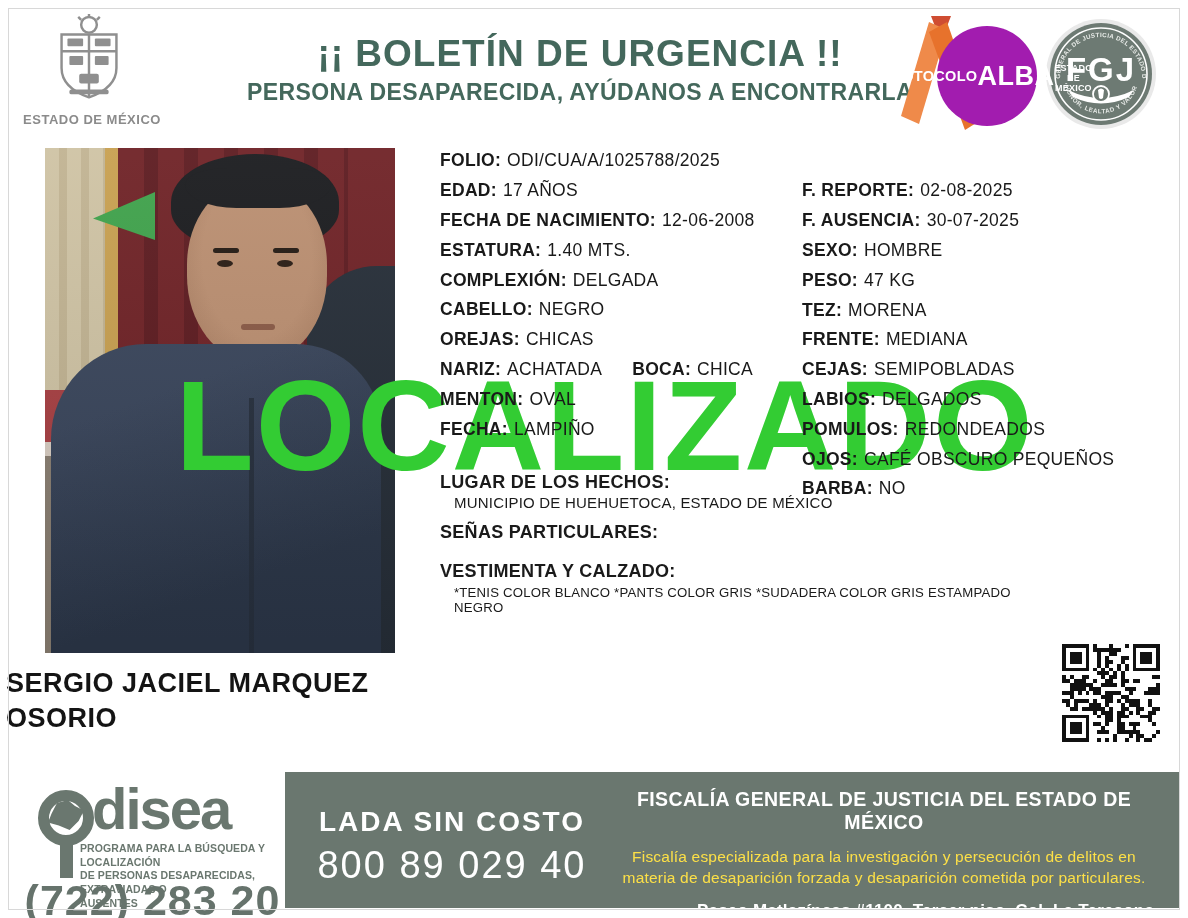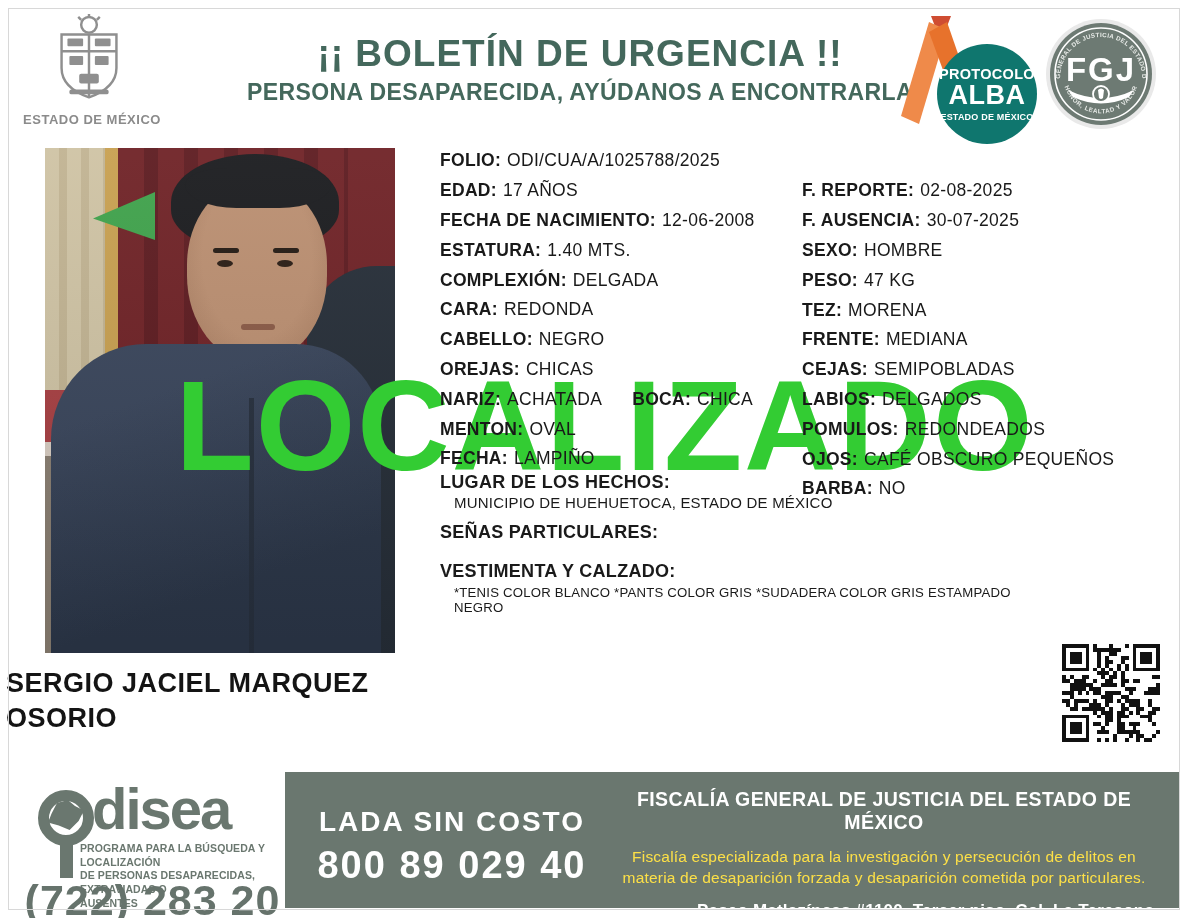--- a/index.html
+++ b/index.html
@@ -14,22 +14,22 @@
   .coat { position:absolute; left:40px; top:13px; width:98px; height:98px; }
   .coat-label { position:absolute; left:14px; top:112px; width:156px; text-align:center;
     font-size:13px; font-weight:700; color:#8b8b8b; letter-spacing:.5px; }
   .title { position:absolute; left:235px; top:33px; width:690px; text-align:center;
     font-size:37px; font-weight:800; color:#44685c; letter-spacing:1px; }
   .subtitle { position:absolute; left:235px; top:79px; width:690px; text-align:center;
     font-size:23px; font-weight:700; color:#44685c; letter-spacing:.4px; }
 
   .alba { position:absolute; left:893px; top:12px; width:144px; height:122px; }
   .alba-ribbon { position:absolute; left:0; top:0; width:90px; height:122px; }
-  .alba-circle { position:absolute; right:0; top:32px; width:100px; height:100px; border-radius:50%;
-    background:#0f766e; display:flex; flex-direction:column; align-items:center; justify-content:center;
+  .alba-circle { position:absolute; right:0; top:14px; width:100px; height:100px; border-radius:50%;
+    background:#a21caf; display:flex; flex-direction:row; align-items:center; justify-content:center;
     color:#fff; text-align:center; z-index:2; }
   .alba-l1 { font-size:14.5px; font-weight:800; letter-spacing:.3px; }
   .alba-l2 { font-size:27px; font-weight:800; line-height:1; letter-spacing:.5px; }
   .alba-l3 { font-size:9px; font-weight:700; margin-top:3px; letter-spacing:.2px; }
   .fgj-seal { position:absolute; left:1038px; top:14px; width:126px; height:120px; }
 
   
   .photo { position:absolute; left:45px; top:148px; width:350px; height:505px; overflow:hidden;
     background:#6f2226; z-index:1; }
   .ph-tan { position:absolute; left:0; top:0; width:62px; height:100%;
@@ -100,21 +100,21 @@
     color:#6a776f; letter-spacing:-2px; line-height:1; }
   .odisea-desc { position:absolute; left:60px; top:62px; width:210px; font-size:10.5px; font-weight:600;
     color:#6a776f; line-height:1.3; letter-spacing:.1px; }
   .odisea-phone { position:absolute; left:0; top:96px; width:265px; text-align:center;
     font-size:43px; font-weight:800; color:#66736c; letter-spacing:1px; }
 
   .footer-box { position:absolute; left:285px; top:772px; width:895px; height:136px;
     background:#6a776f; color:#fff; z-index:6; }
   .lada { position:absolute; left:22px; top:34px; width:290px; text-align:center; }
   .lada-l1 { font-size:28px; font-weight:800; letter-spacing:2px; }
-  .lada-l2 { font-size:38px; font-weight:700; letter-spacing:2px; margin-top:6px; }
+  .lada-l2 { font-size:38px; font-weight:400; letter-spacing:2px; margin-top:6px; }
   .fgj-block { position:absolute; left:320px; top:16px; width:558px; text-align:center; }
   .fgj-title { font-size:19.5px; font-weight:800; letter-spacing:.4px; }
   .fgj-desc { font-size:15.5px; color:#fde047; margin-top:13px; line-height:1.35; letter-spacing:.2px; }
   .fgj-addr { margin-top:11px; text-align:right; font-size:17px; font-weight:800; line-height:1.3;
     padding-right:4px; letter-spacing:.2px; }
 </style>
 </head>
 <body>
 
 <div class="frame"></div>
@@ -218,24 +218,20 @@
       <b>FECHA DE NACIMIENTO:</b>
       <span>12-06-2008</span>
     </div>
     <div class="frow">
       <b>ESTATURA:</b>
       <span>1.40 MTS.</span>
     </div>
     <div class="frow">
       <b>COMPLEXIÓN:</b>
       <span>DELGADA</span>
-    </div>
-    <div class="frow">
-      <b>CARA:</b>
-      <span>REDONDA</span>
     </div>
     <div class="frow">
       <b>CABELLO:</b>
       <span>NEGRO</span>
     </div>
     <div class="frow">
       <b>OREJAS:</b>
       <span>CHICAS</span>
     </div>
     <div class="frow">

